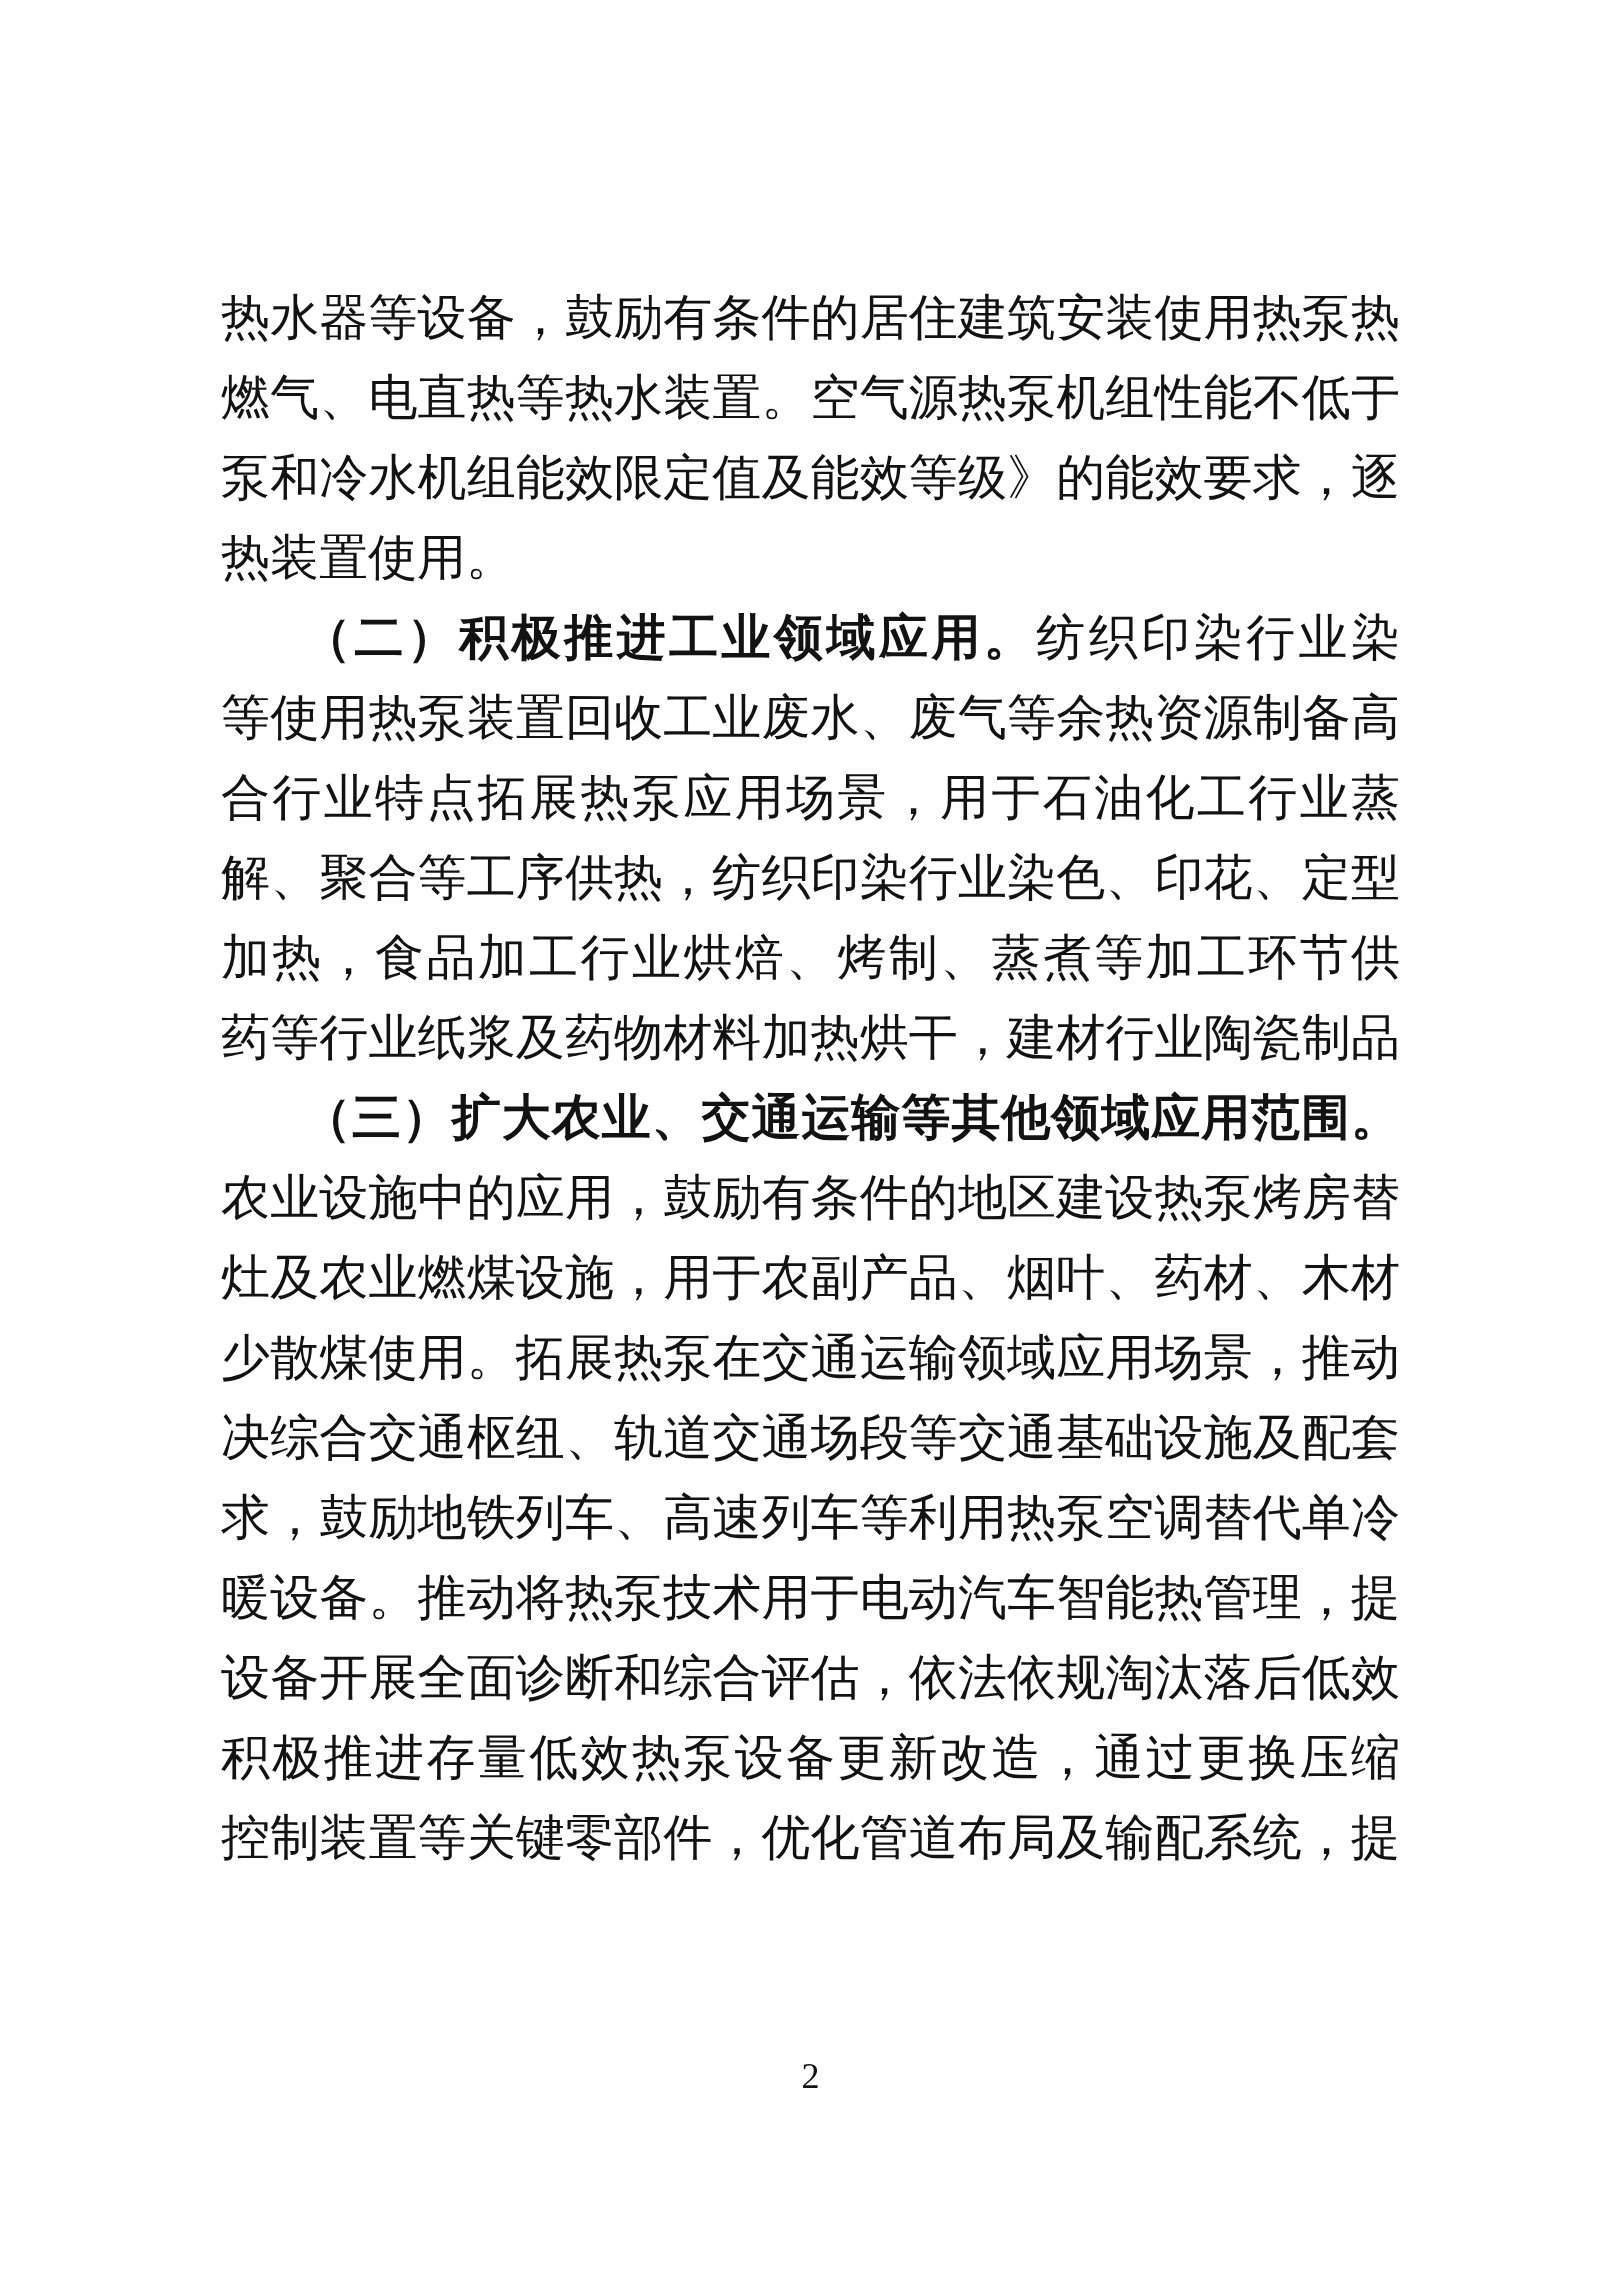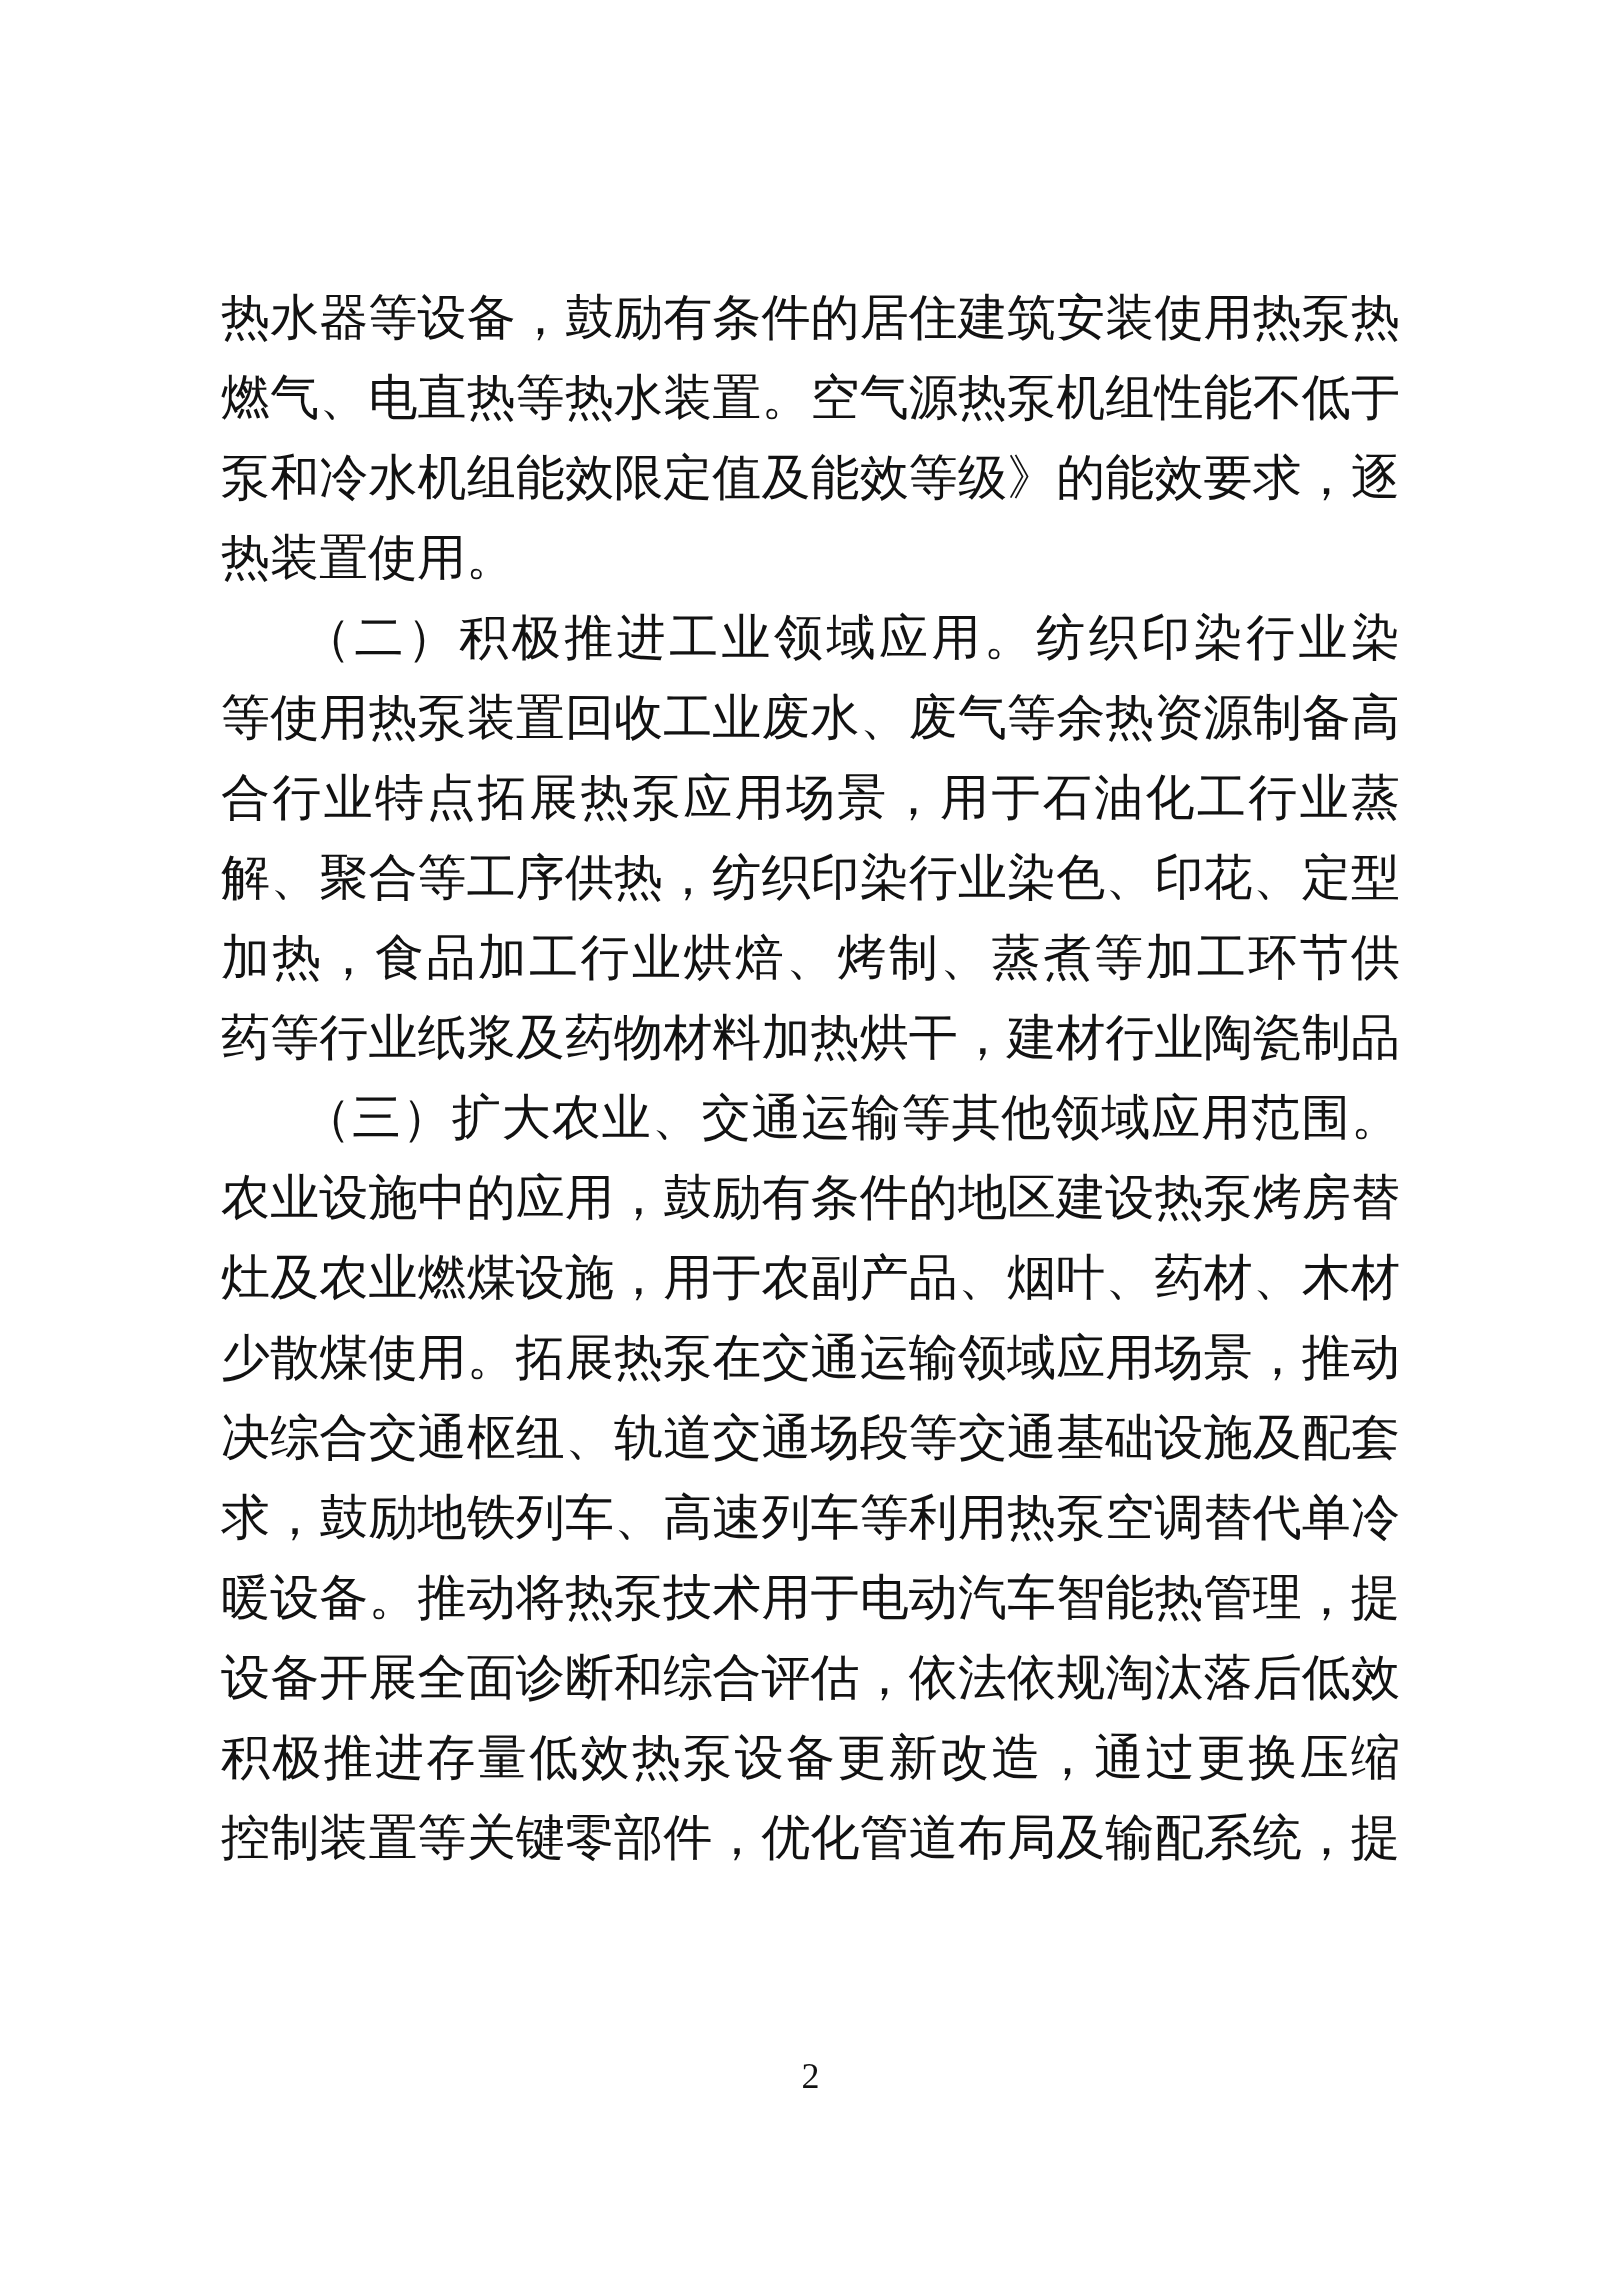--- a/index.html
+++ b/index.html
@@ -37,21 +37,21 @@
     text-align: left;
     text-align-last: left;
   }
   .line.indent {
     text-indent: 81px;
   }
   .seg {
     font-weight: 400;
   }
   .seg-bold {
-    font-weight: 400;
+    font-weight: 700;
   }
   .page-number {
     position: absolute;
     top: 2052px;
     left: 0;
     width: 100%;
     height: 49px;
     line-height: 49px;
     text-align: center;
     font-size: 36px;

